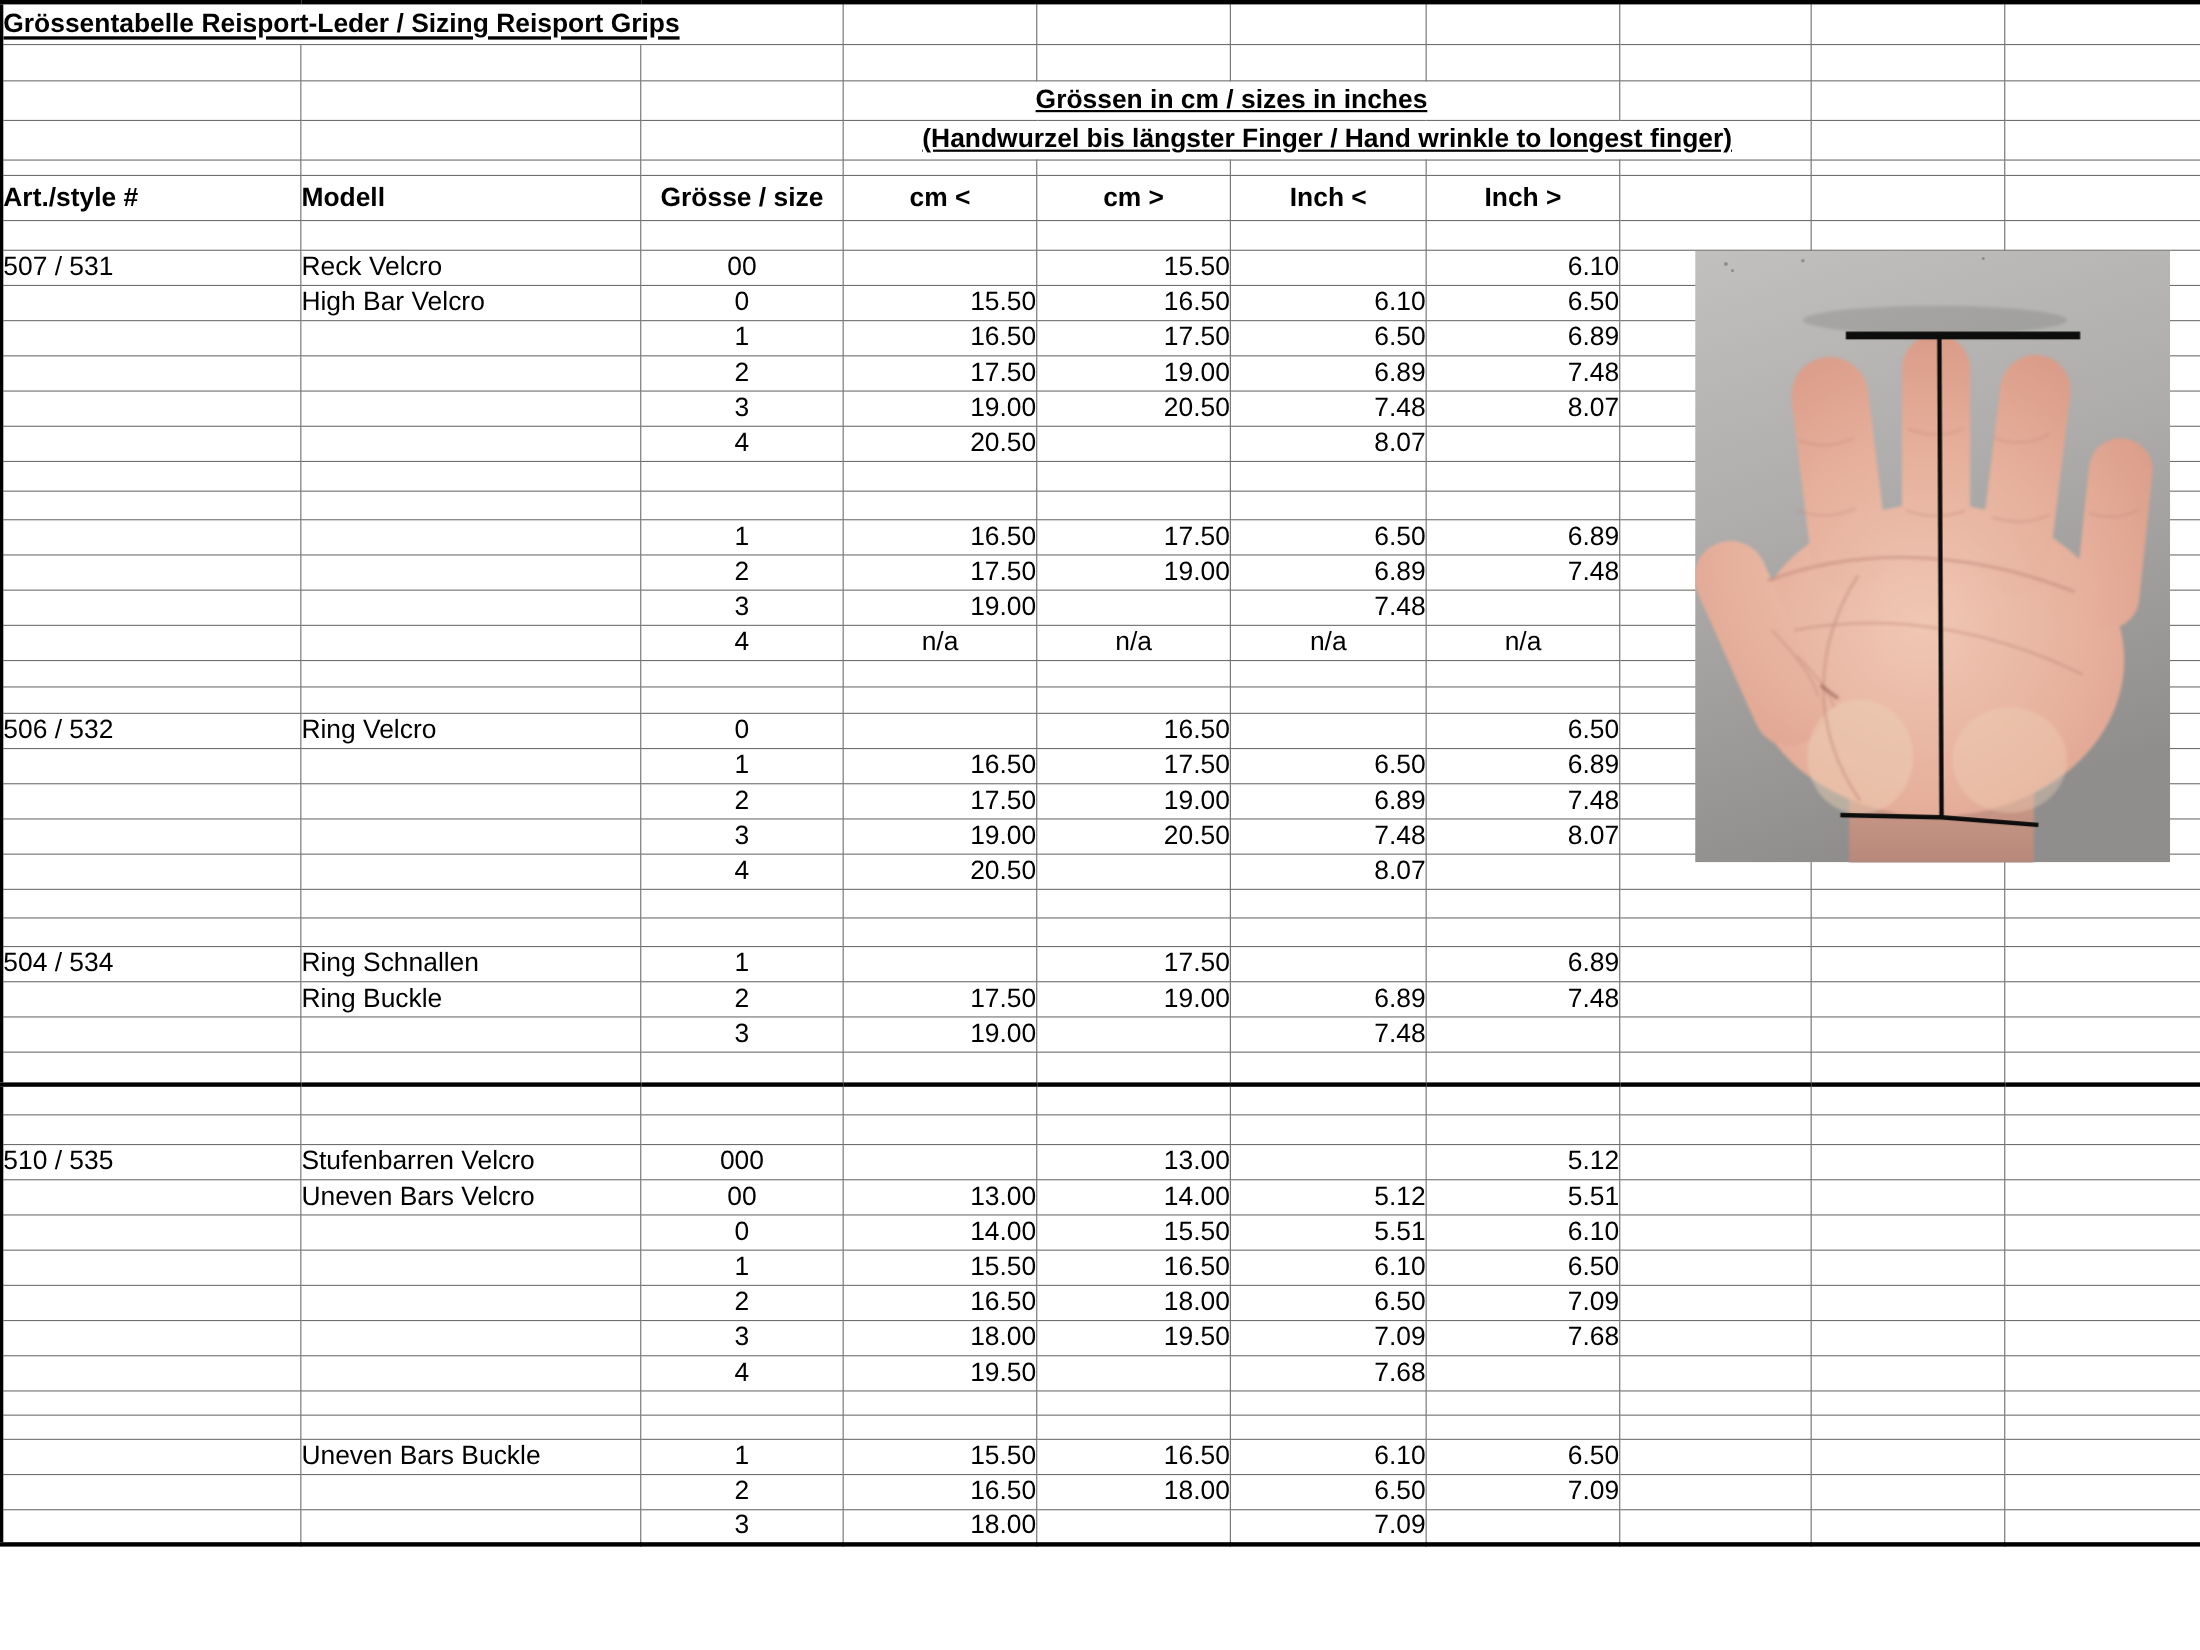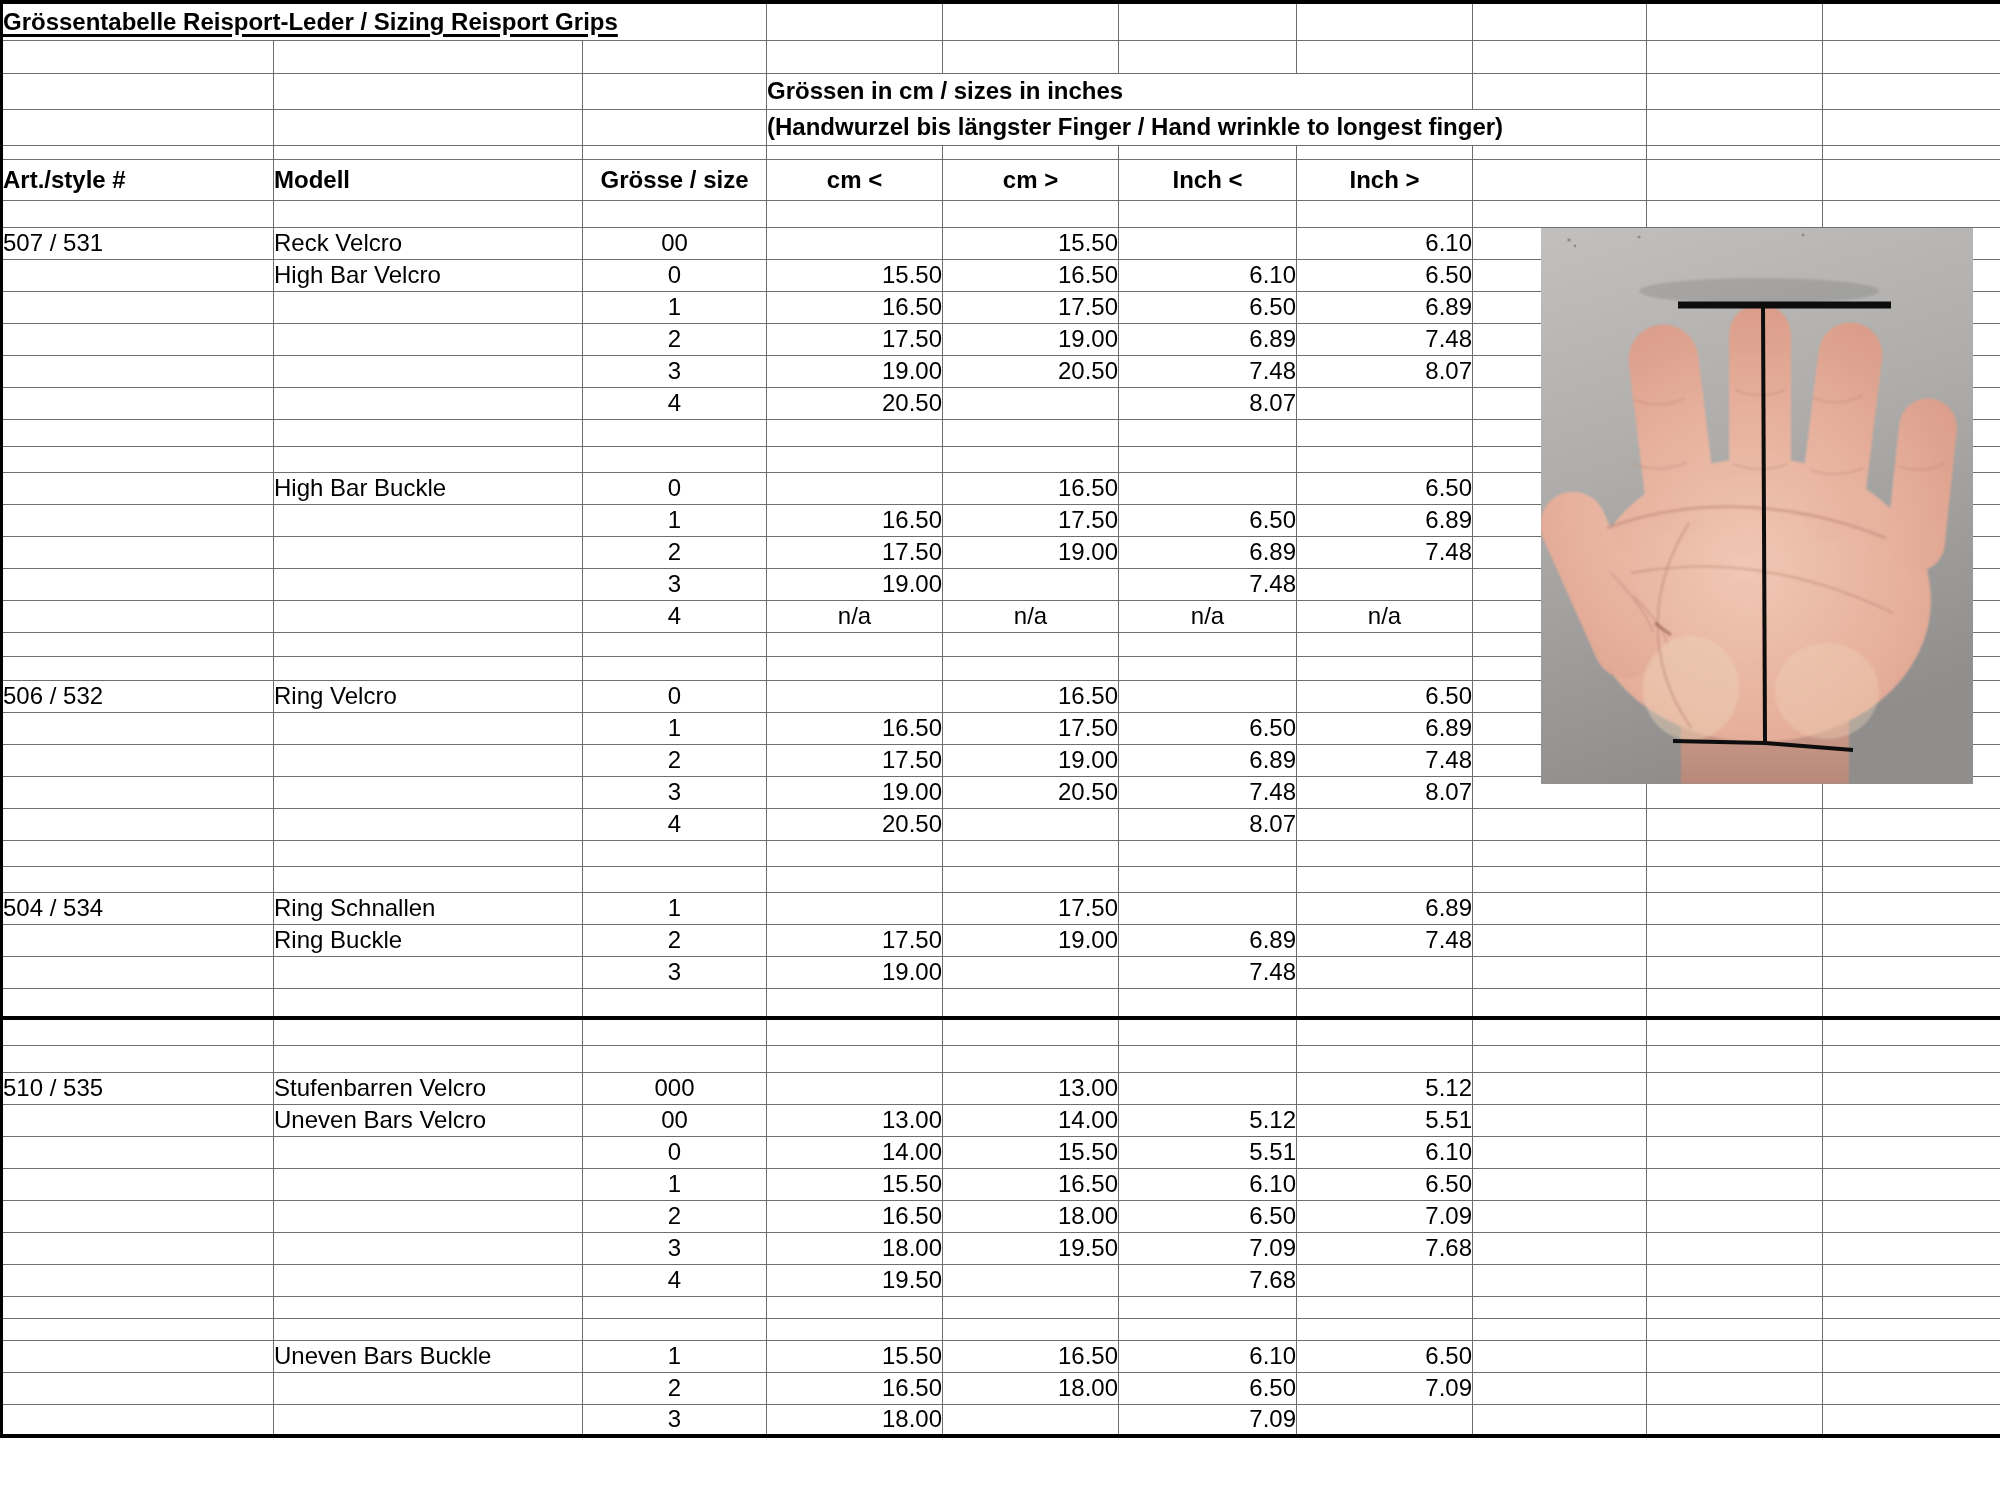--- a/index.html
+++ b/index.html
@@ -16,21 +16,21 @@
   table.grid td{
     border:1px solid #6e6e6e;padding:0;font-size:24px;line-height:1;
     vertical-align:middle;overflow:hidden;white-space:nowrap;
   }
   td.lft{text-align:left;padding-left:7px;}
   td.ctr{text-align:center;}
   td.num{text-align:right;padding-right:16px;}
   td.bold{font-weight:bold;font-size:26px;margin-left:15px;}
   td.title-cell{font-weight:bold;font-size:27px;padding-left:8px;text-align:left;}
   td.title-cell span{text-decoration:underline;text-decoration-thickness:3px;text-underline-offset:4px;}
-  td.sub{font-weight:bold;font-size:26px;}
+  td.sub{font-weight:bold;font-size:26px;text-align:center;text-decoration:underline;}
   tr.thickrow td{border-bottom:4px solid #000;}
   .photo{
     position:absolute;left:1541px;top:228px;width:432px;height:556px;
     z-index:5;overflow:hidden;
   }
   .photo svg{display:block;}
 </style>
 </head>
 <body>
 
@@ -209,32 +209,20 @@
           <td></td>
         </tr>
         <tr style="height: 26px;">
           <td></td>
           <td></td>
           <td></td>
           <td></td>
           <td></td>
           <td></td>
           <td></td>
-          <td></td>
-          <td></td>
-          <td></td>
-        </tr>
-        <tr style="height: 32px;">
-          <td class="lft"></td>
-          <td class="lft">High Bar Buckle</td>
-          <td class="ctr">0</td>
-          <td class="num"></td>
-          <td class="num">16.50</td>
-          <td class="num"></td>
-          <td class="num">6.50</td>
           <td></td>
           <td></td>
           <td></td>
         </tr>
         <tr style="height: 32px;">
           <td class="lft"></td>
           <td class="lft"></td>
           <td class="ctr">1</td>
           <td class="num">16.50</td>
           <td class="num">17.50</td>

